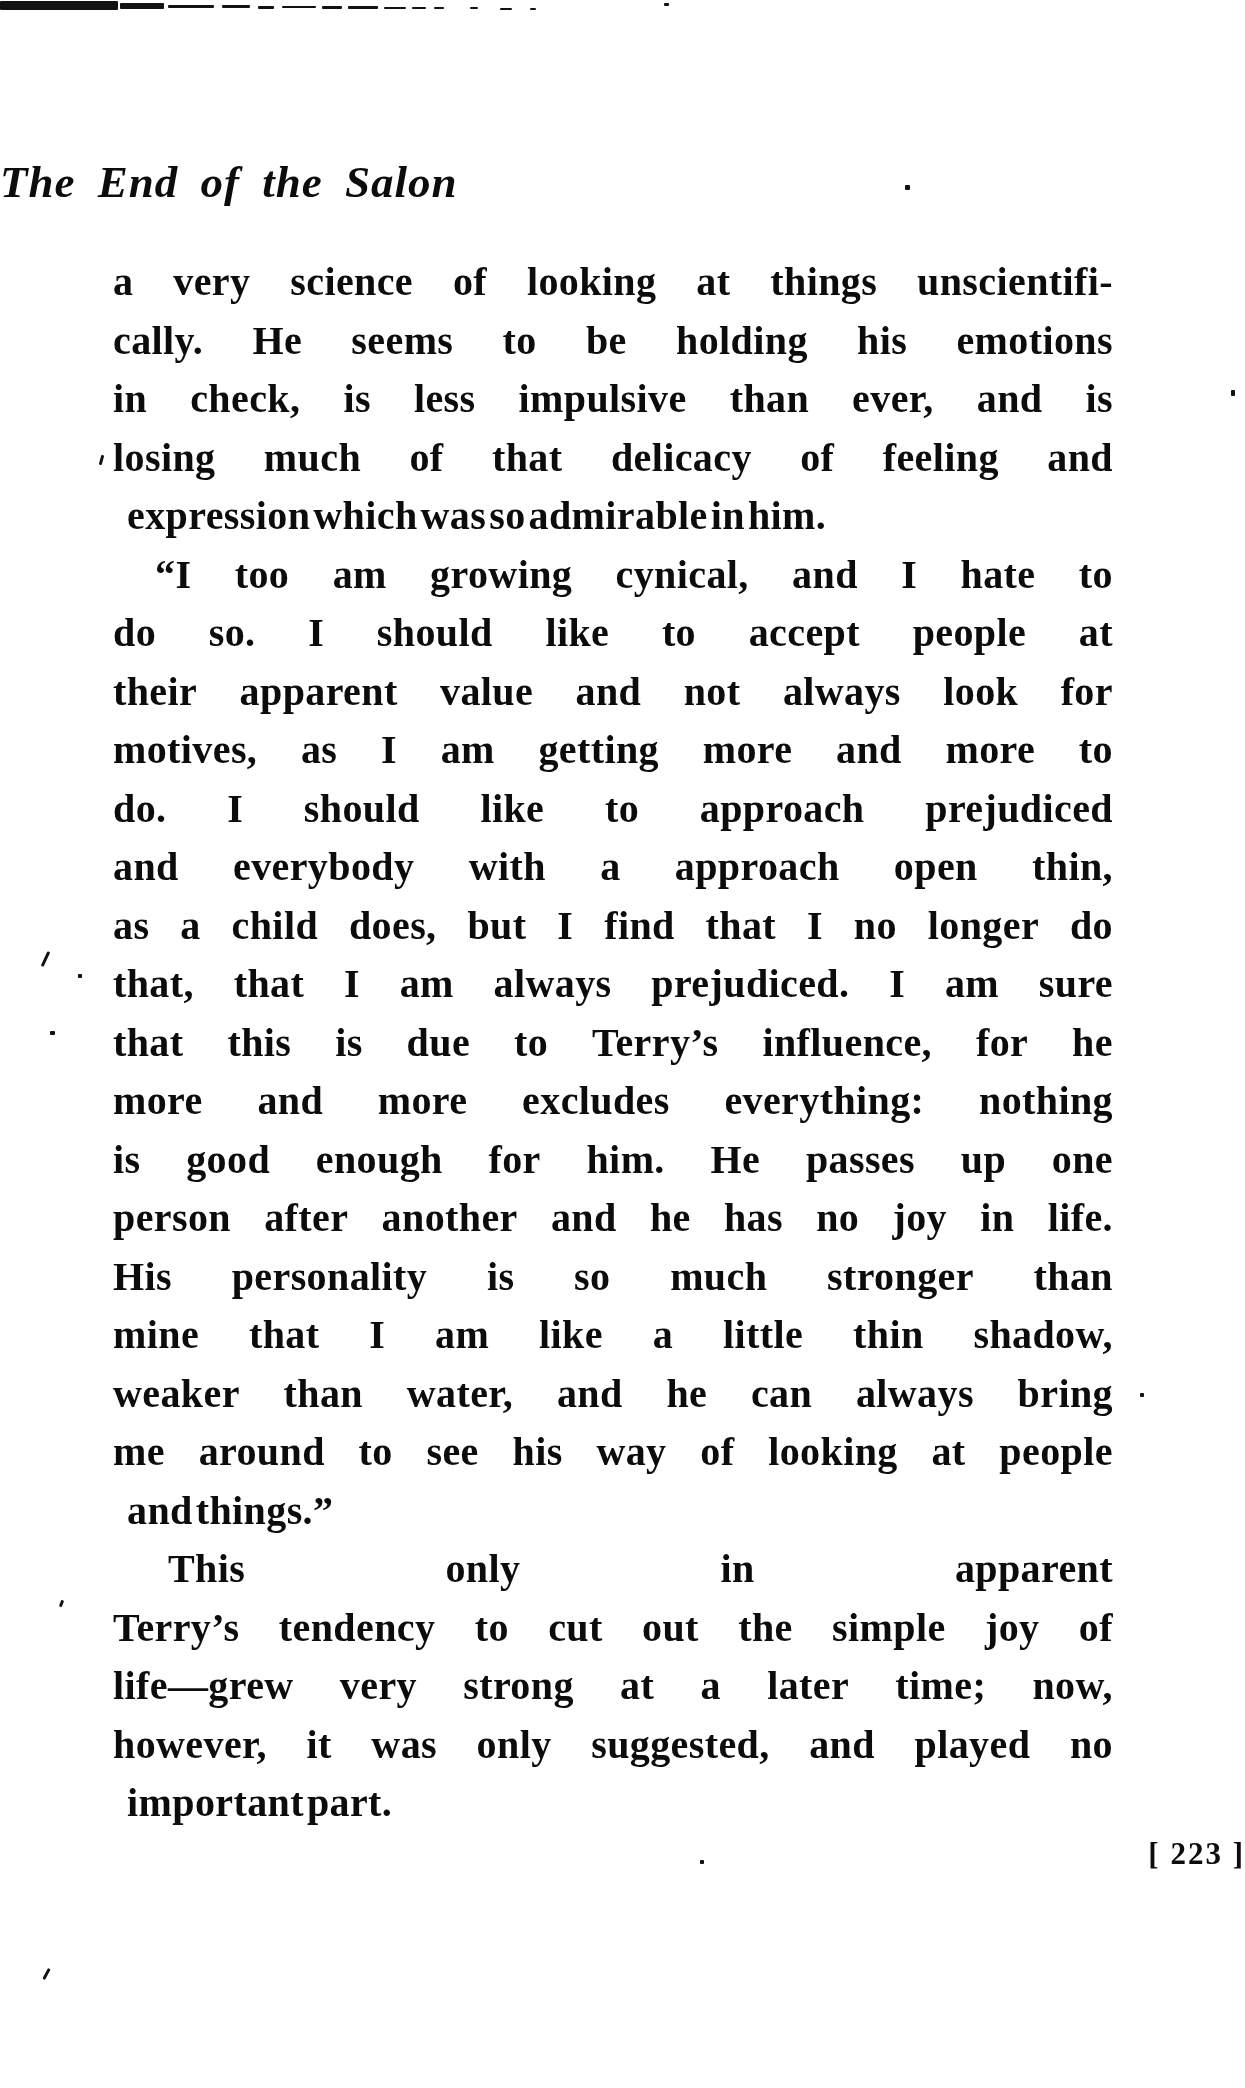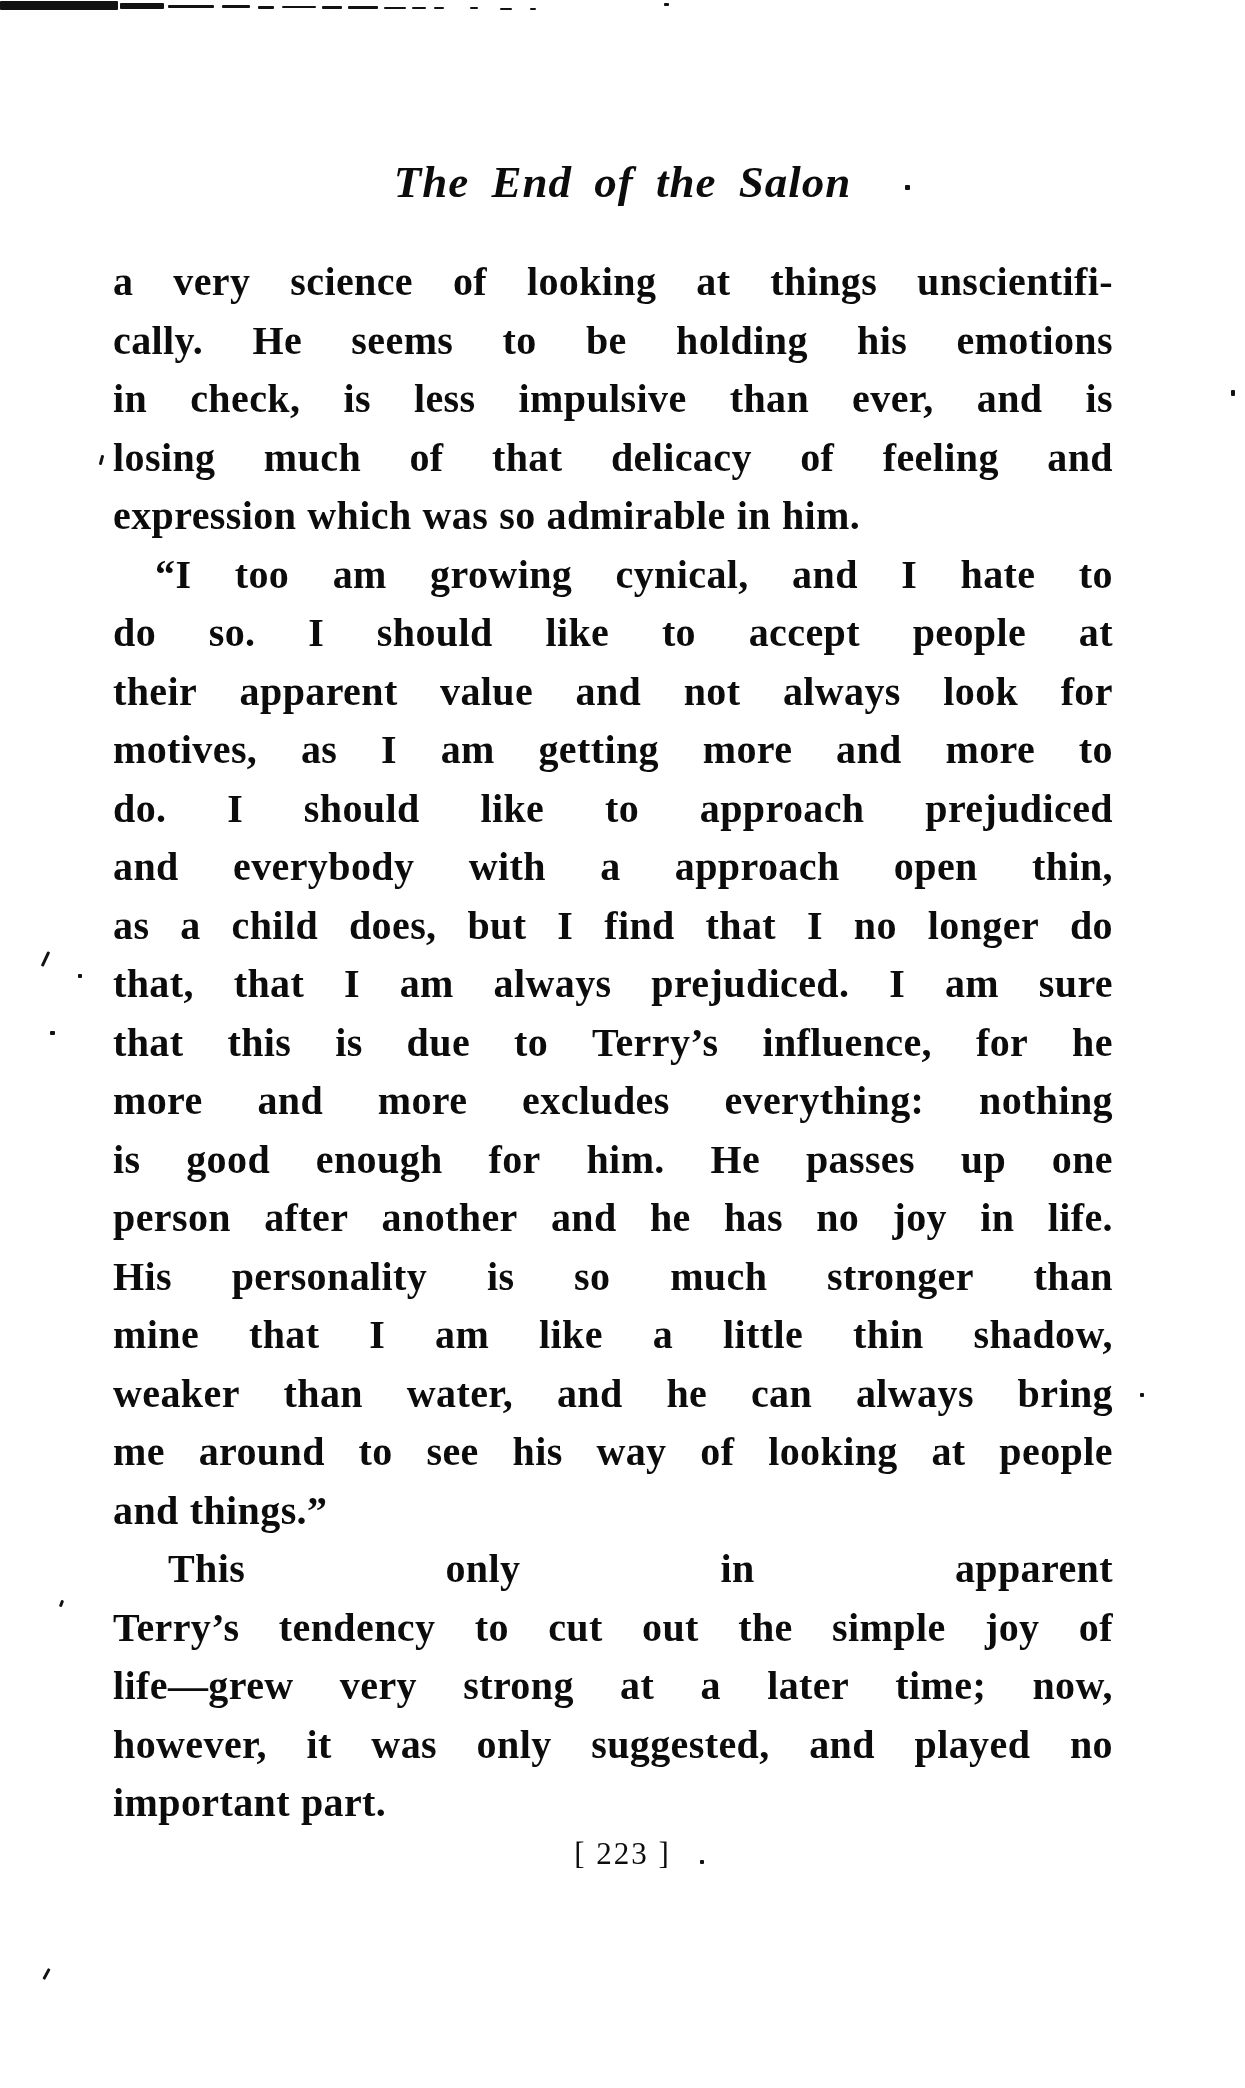--- a/index.html
+++ b/index.html
@@ -9,21 +9,21 @@
     height:2088px;
     background:#ffffff;
     overflow:hidden;
     font-family:"Liberation Serif","DejaVu Serif",serif;
     color:#0c0c0c;
   }
   .title{
     position:absolute;
     top:156px; left:0; right:0;
     margin:0;
-    text-align:center;
+    text-align:left;
     font-style:italic;
     font-weight:bold;
     font-size:45px;
     letter-spacing:1px;
     word-spacing:10px;
   }
   .body-text{
     position:absolute;
     top:258px;
     left:113px;
@@ -31,28 +31,28 @@
     font-size:40px;
     font-weight:bold;
     letter-spacing:0.4px;
   }
   .line{
     display:flex;
     align-items:baseline;
     height:58.5px;
     white-space:nowrap;
   }
-  .line:not(.j){gap:11px;}
+  .line:not(.j){gap:3px;margin-left:14px;}
   .j{justify-content:space-between;}
   .folio{
     position:absolute;
     top:1836px; left:0; right:0;
-    text-align:center;
+    text-align:right;
     font-size:31px;
-    font-weight:normal;
+    font-weight:bold;
     letter-spacing:2px;
   }
   .speck{
     position:absolute;
     background:#121212;
     border-radius:1px;
   }
 </style>
 </head>
 <body>

